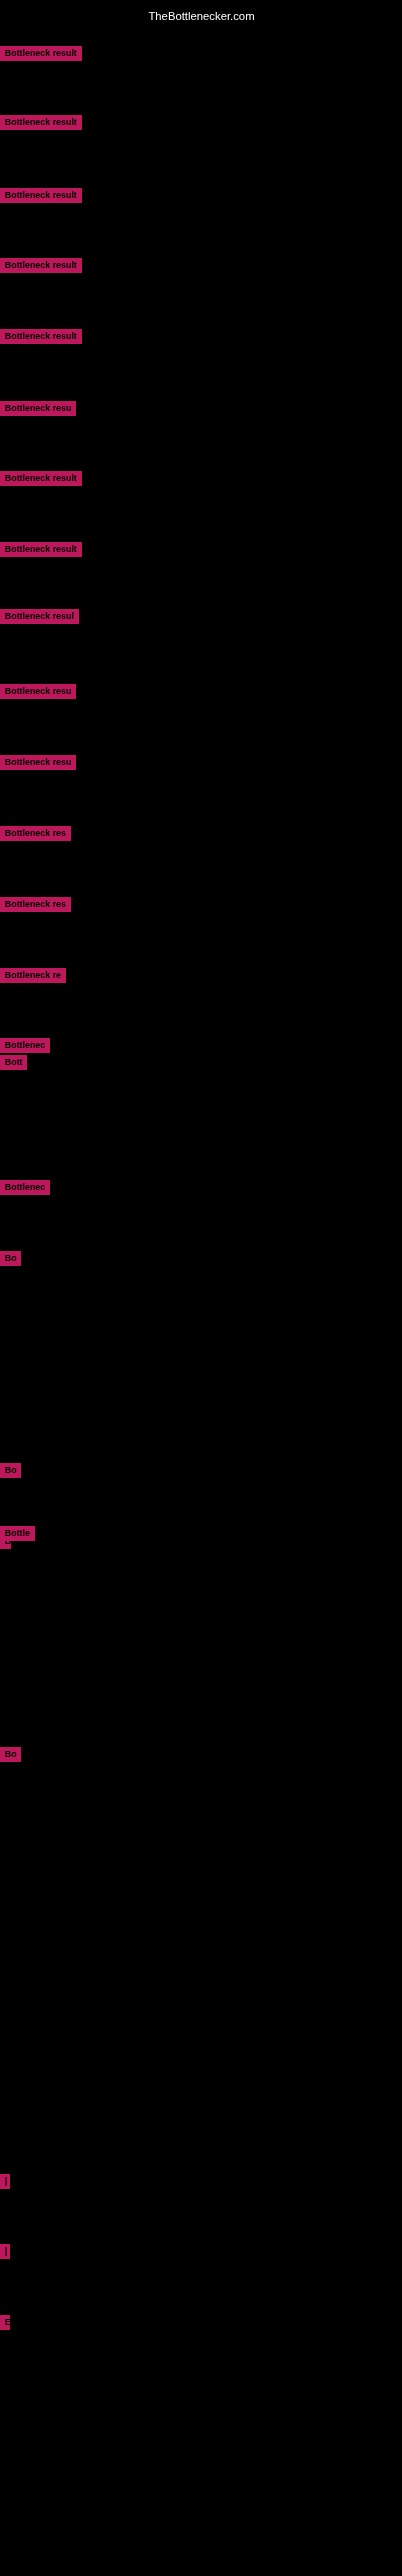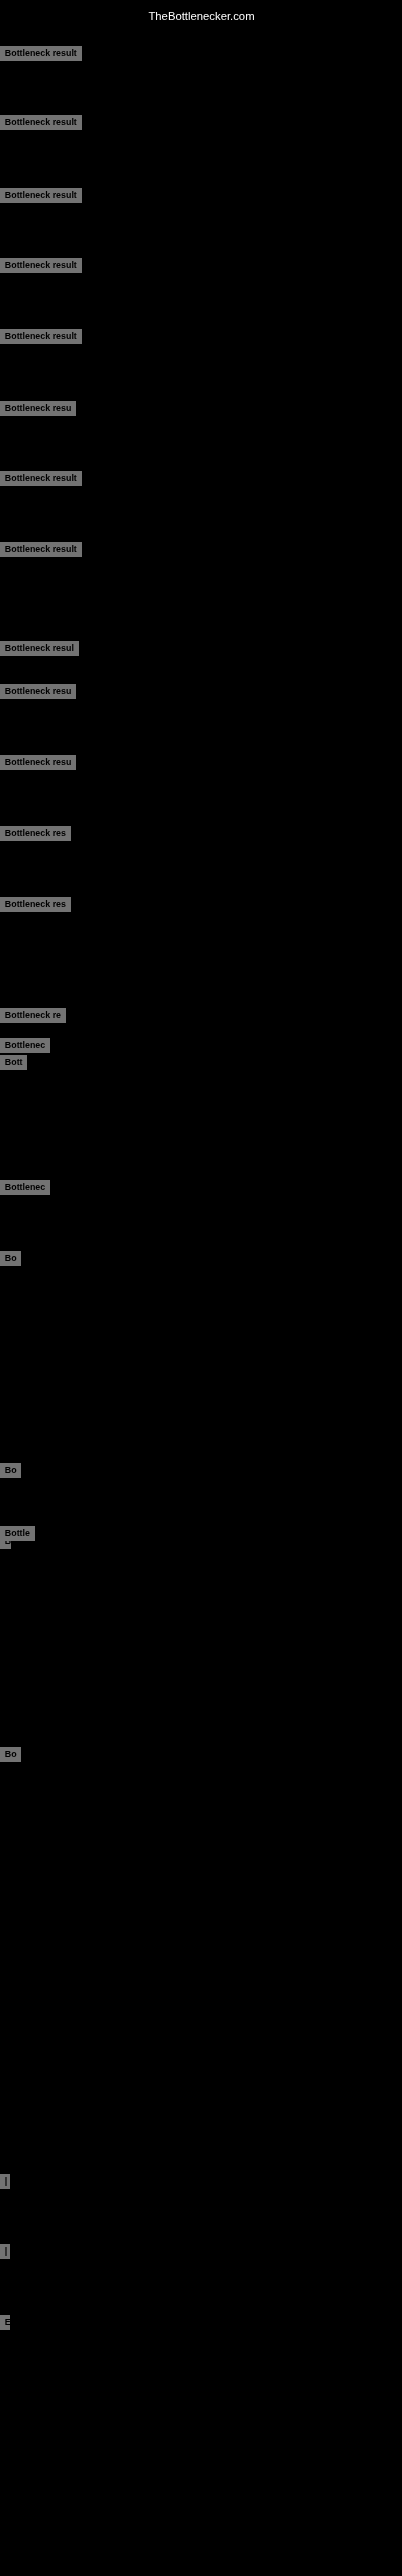--- a/index.html
+++ b/index.html
@@ -18,21 +18,21 @@
       text-align: center;
       color: #ffffff;
       font-size: 11.3px;
       padding: 6.4px 0;
       position: absolute;
       top: 4px;
       left: 0;
       right: 0;
     }
     .bottleneck-badge {
-      background-color: #737373;
+      background-color: #be185d;
       color: #000000;
       font-size: 8.9px;
       font-weight: bold;
       padding: 2.4px 4.8px;
       display: inline-block;
       position: absolute;
       left: 0;
       white-space: nowrap;
       overflow: hidden;
     }
@@ -44,26 +44,26 @@
 
 <div id="badges-container">
     <div class="bottleneck-badge" style="top: 46px; max-width: 89px;">Bottleneck result</div>
     <div class="bottleneck-badge" style="top: 115px; max-width: 90px;">Bottleneck result</div>
     <div class="bottleneck-badge" style="top: 188px; max-width: 87px;">Bottleneck result</div>
     <div class="bottleneck-badge" style="top: 258px; max-width: 85px;">Bottleneck result</div>
     <div class="bottleneck-badge" style="top: 329px; max-width: 89px;">Bottleneck result</div>
     <div class="bottleneck-badge" style="top: 401px; max-width: 81px;">Bottleneck resu</div>
     <div class="bottleneck-badge" style="top: 471px; max-width: 87px;">Bottleneck result</div>
     <div class="bottleneck-badge" style="top: 542px; max-width: 85px;">Bottleneck result</div>
-    <div class="bottleneck-badge" style="top: 641px; max-width: 82px;">Bottleneck resul</div>
+    <div class="bottleneck-badge" style="top: 609px; max-width: 82px;">Bottleneck resul</div>
     <div class="bottleneck-badge" style="top: 684px; max-width: 79px;">Bottleneck resu</div>
     <div class="bottleneck-badge" style="top: 755px; max-width: 77px;">Bottleneck resu</div>
     <div class="bottleneck-badge" style="top: 826px; max-width: 72px;">Bottleneck res</div>
     <div class="bottleneck-badge" style="top: 897px; max-width: 71px;">Bottleneck res</div>
-    <div class="bottleneck-badge" style="top: 1008px; max-width: 66px;">Bottleneck re</div>
+    <div class="bottleneck-badge" style="top: 968px; max-width: 66px;">Bottleneck re</div>
     <div class="bottleneck-badge" style="top: 1038px; max-width: 55px;">Bottlenec</div>
     <div class="bottleneck-badge" style="top: 1055px; max-width: 34px;">Bott</div>
     <div class="bottleneck-badge" style="top: 1180px; max-width: 53px;">Bottlenec</div>
     <div class="bottleneck-badge" style="top: 1251px; max-width: 21px;">Bo</div>
     <div class="bottleneck-badge" style="top: 1463px; max-width: 21px;">Bo</div>
     <div class="bottleneck-badge" style="top: 1534px; max-width: 11.3px;">B</div>
     <div class="bottleneck-badge" style="top: 1526px; max-width: 37px;">Bottle</div>
     <div class="bottleneck-badge" style="top: 1747px; max-width: 21px;">Bo</div>
     <div class="bottleneck-badge" style="top: 2174px; max-width: 6.4px;">|</div>
     <div class="bottleneck-badge" style="top: 2244px; max-width: 6.4px;">|</div>

